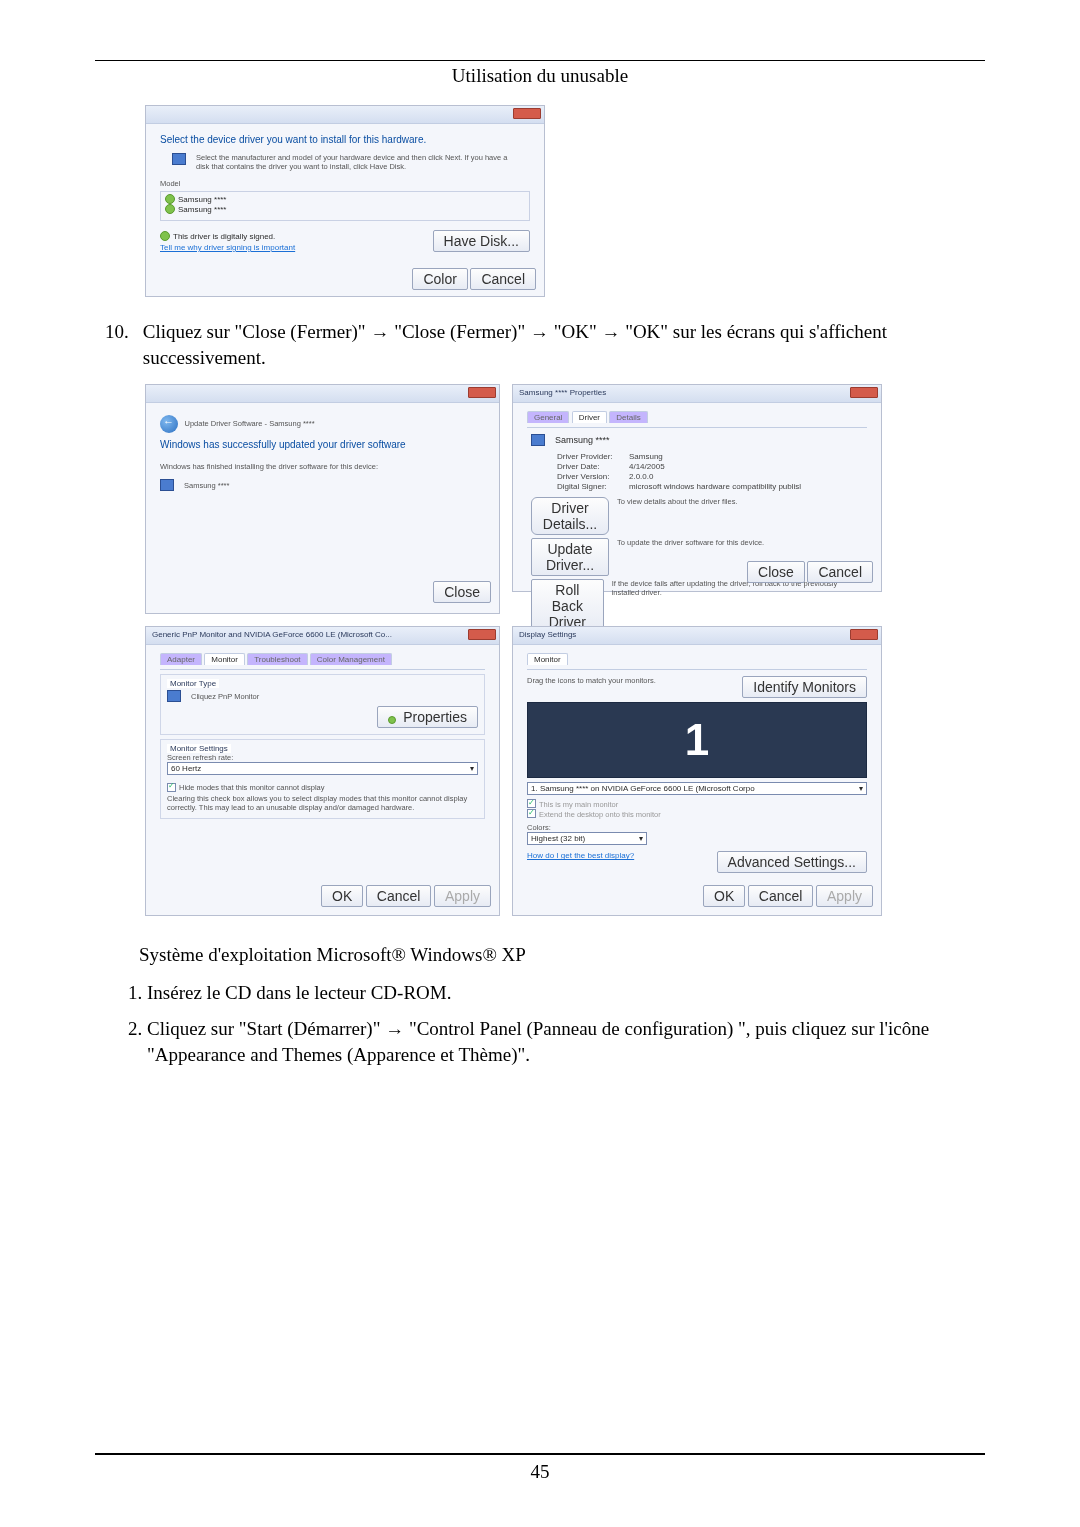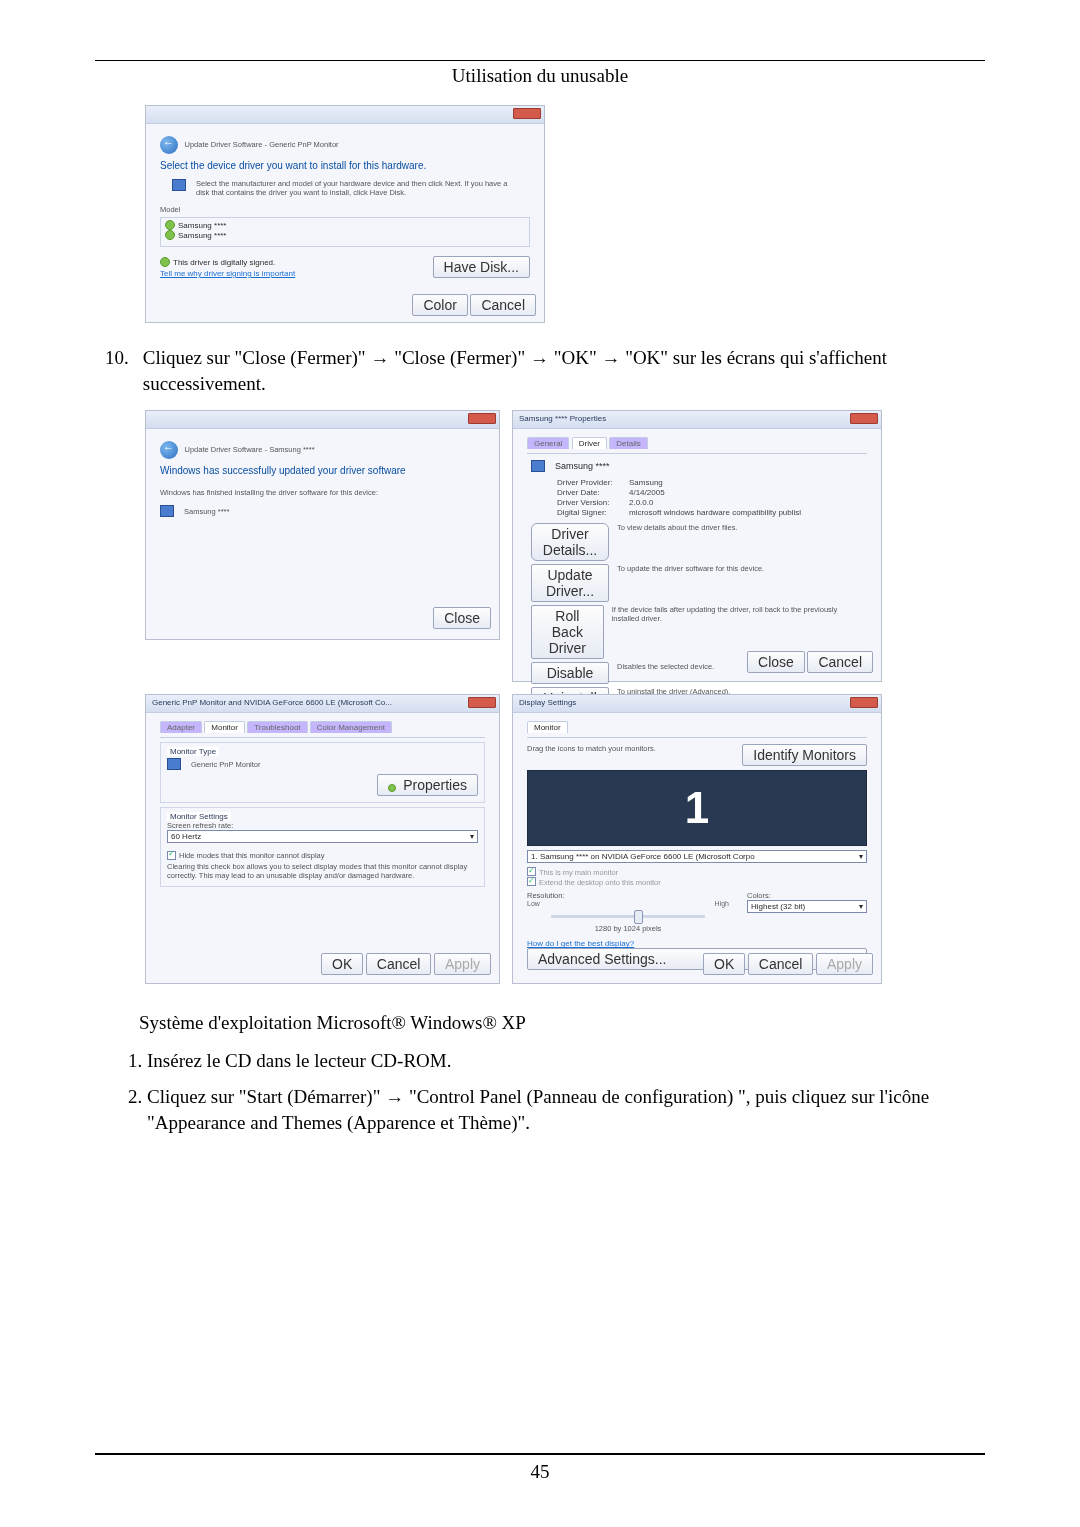--- a/index.html
+++ b/index.html
@@ -125,24 +125,20 @@
 <div class="page">
   <div class="header-line"></div>
   <div class="header-title">Utilisation du unusable</div>
 
   <div class="screenshot-wrap center">
     <div class="ss" style="width:400px;">
       <div class="ss-header">
         <span class="close-x"></span>
       </div>
       <div class="ss-body noborder">
-        <div style="padding:2px 0 6px 0;">
-          <span class="backarrow"></span>
-          <span class="tiny">Update Driver Software - Generic PnP Monitor</span>
-        </div>
         <div class="instr-blue">Select the device driver you want to install for this hardware.</div>
         <div style="display:flex;gap:6px;margin:8px 12px;">
           <span class="mon-icon"></span>
           <span class="tiny" style="flex:1;">Select the manufacturer and model of your hardware device and then click Next. If you have a disk that contains the driver you want to install, click Have Disk.</span>
         </div>
         <div class="tiny">Model</div>
         <div class="model-box">
           <div class="row"><span class="green-shield"></span><span>Samsung ****</span></div>
           <div class="row"><span class="green-shield"></span><span>Samsung ****</span></div>
         </div>
@@ -182,21 +178,21 @@
         <div style="display:flex;gap:6px;align-items:center;">
           <span class="mon-icon"></span>
           <span class="tiny">Samsung ****</span>
         </div>
       </div>
       <div class="btnrow" style="position:absolute;bottom:4px;right:0;">
         <span class="btn">Close</span>
       </div>
     </div>
 
-    <div class="ss" style="width:370px;height:272px;">
+    <div class="ss" style="width:370px;height:208px;">
       <div class="ss-header"><span>Samsung **** Properties</span><span class="close-x"></span></div>
       <div class="ss-body noborder" style="padding-top:2px;">
         <div class="tabrow">
           <span class="tab inactive">General</span>
           <span class="tab">Driver</span>
           <span class="tab inactive">Details</span>
         </div>
         <div style="padding:6px 4px;">
           <div style="display:flex;gap:6px;align-items:center;margin-bottom:6px;">
             <span class="mon-icon"></span>
@@ -244,21 +240,21 @@
         <div class="tabrow">
           <span class="tab inactive">Adapter</span>
           <span class="tab">Monitor</span>
           <span class="tab inactive">Troubleshoot</span>
           <span class="tab inactive">Color Management</span>
         </div>
         <div class="fieldset">
           <div class="legend">Monitor Type</div>
           <div style="display:flex;gap:6px;align-items:center;margin:2px 0 4px 0;">
             <span class="mon-icon"></span>
-            <span class="tiny">Generic PnP Monitor</span>
+            <span class="tiny">Cliquez PnP Monitor</span>
           </div>
           <div style="text-align:right;"><span class="btn"><span class="green-shield" style="width:8px;height:8px;"></span> <span>Properties</span></span></div>
         </div>
         <div class="fieldset">
           <div class="legend">Monitor Settings</div>
           <div class="tiny">Screen refresh rate:</div>
           <div class="select">
               <span>60 Hertz</span>
               <span>▾</span>
             </div>
@@ -284,40 +280,29 @@
         <div class="monitor-box">
             <span>1</span>
           </div>
         <div class="select">
             <span>1. Samsung **** on NVIDIA GeForce 6600 LE (Microsoft Corpo</span>
             <span>▾</span>
           </div>
         <div style="margin-top:4px;"><span class="chk on"></span><span class="tiny" style="color:#999;">This is my main monitor</span></div>
         <div><span class="chk on"></span><span class="tiny" style="color:#999;">Extend the desktop onto this monitor</span></div>
         <div style="display:flex;gap:18px;margin-top:4px;">
-          <div style="flex:1;">
-            <div class="tiny">Resolution:</div>
-            <div style="display:flex;justify-content:space-between;font-size:7px;color:#666;">
-                <span>Low</span>
-                <span>High</span>
-              </div>
-            <div class="slider-track">
-                <div class="slider-thumb"></div>
-              </div>
-            <div class="tiny" style="text-align:center;margin-top:6px;">1280 by 1024 pixels</div>
-          </div>
           <div style="width:120px;">
             <div class="tiny">Colors:</div>
             <div class="select">
                 <span>Highest (32 bit)</span>
                 <span>▾</span>
               </div>
           </div>
         </div>
-        <div style="display:flex;justify-content:space-between;margin-top:6px;flex-direction:column;">
+        <div style="display:flex;justify-content:space-between;margin-top:6px;">
           <span class="link-blue">How do I get the best display?</span>
           <span class="btn">Advanced Settings...</span>
         </div>
       </div>
       <div class="btnrow" style="position:absolute;bottom:2px;right:0;">
         <span class="btn">OK</span>
         <span class="btn">Cancel</span>
         <span class="btn" style="color:#aaa;">Apply</span>
       </div>
     </div>

